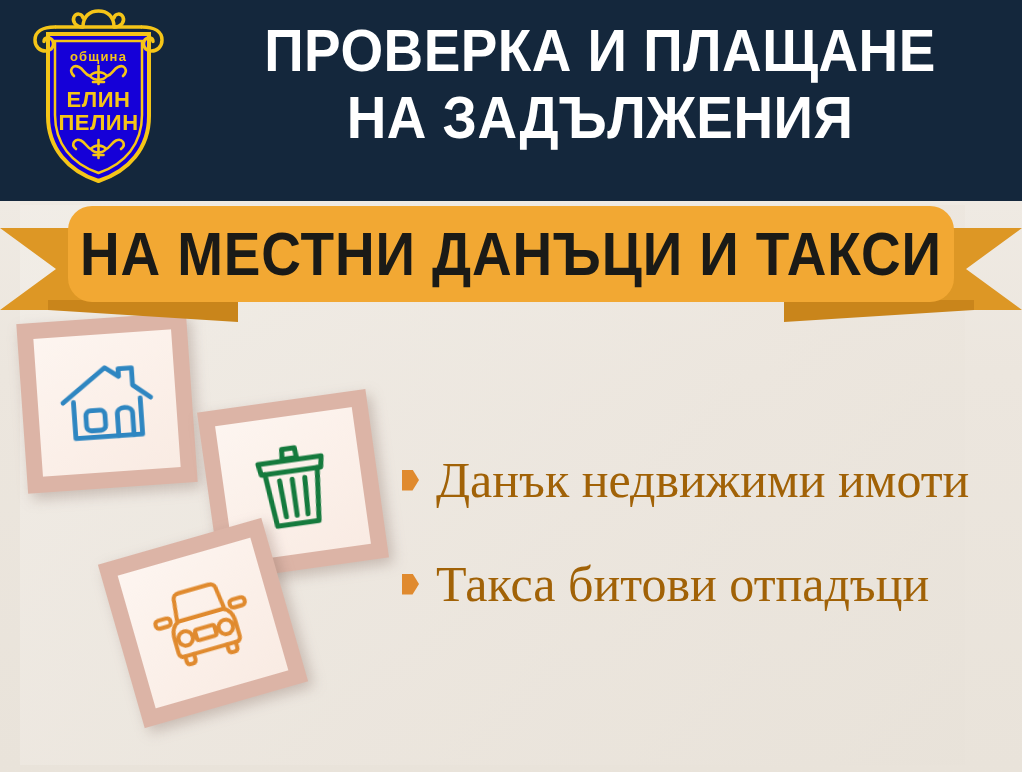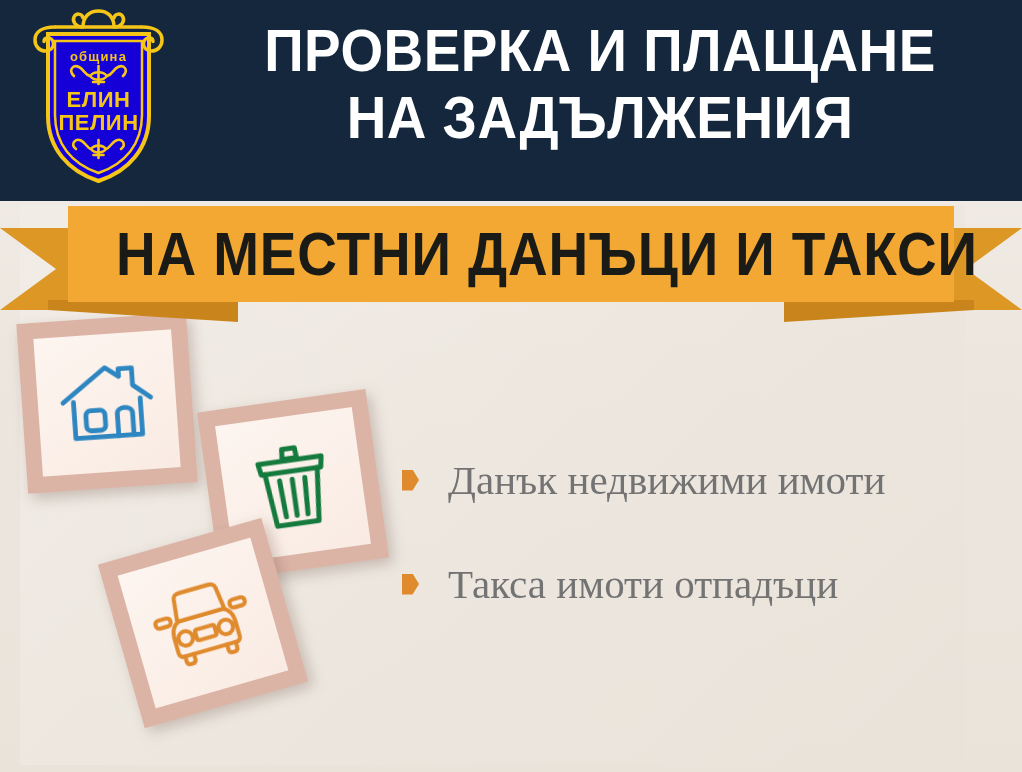--- a/index.html
+++ b/index.html
@@ -109,21 +109,22 @@
 
   .ribbon-main {
     position: absolute;
     left: 68px;
     top: 4px;
     width: 886px;
     height: 96px;
     background: #F2A833;
     display: flex;
     align-items: center;
-    justify-content: flex-start;
+    justify-content: center;
+    border-radius: 24px;
   }
   .ribbon-text {
     color: #1A1A17;
     font-family: "Liberation Sans Narrow", "Liberation Sans", sans-serif;
     font-weight: bold;
     font-size: 61px;
     letter-spacing: 1px;
     transform: scaleX(.90);
     white-space: nowrap;
   }
@@ -183,26 +184,25 @@
   }
   .bullet {
     flex: 0 0 auto;
     width: 17px;
     height: 21px;
     margin-right: 17px;
     background: #E08A2E;
     clip-path: polygon(0 0, 62% 0, 100% 50%, 62% 100%, 0 100%);
   }
   .list-label {
-    color: #737373;
+    color: #a16207;
     font-family: "Liberation Serif", "DejaVu Serif", serif;
-    font-size: 41px;
+    font-size: 50px;
     line-height: 1;
     white-space: nowrap;
-    margin-left: 12px;
   }
 </style>
 </head>
 <body>
 
 <div id="poster">
 
   <div class="bg-panel"></div>
   <div class="bg-sheet"></div>
 
@@ -325,19 +325,19 @@
 
   <div class="list">
 
     <div class="list-item">
       <span class="bullet"></span>
       <span class="list-label">Данък недвижими имоти</span>
     </div>
 
     <div class="list-item">
       <span class="bullet"></span>
-      <span class="list-label">Такса имоти отпадъци</span>
+      <span class="list-label">Такса битови отпадъци</span>
     </div>
 
 
   </div>
 
 </div>
 
 </body></html>

